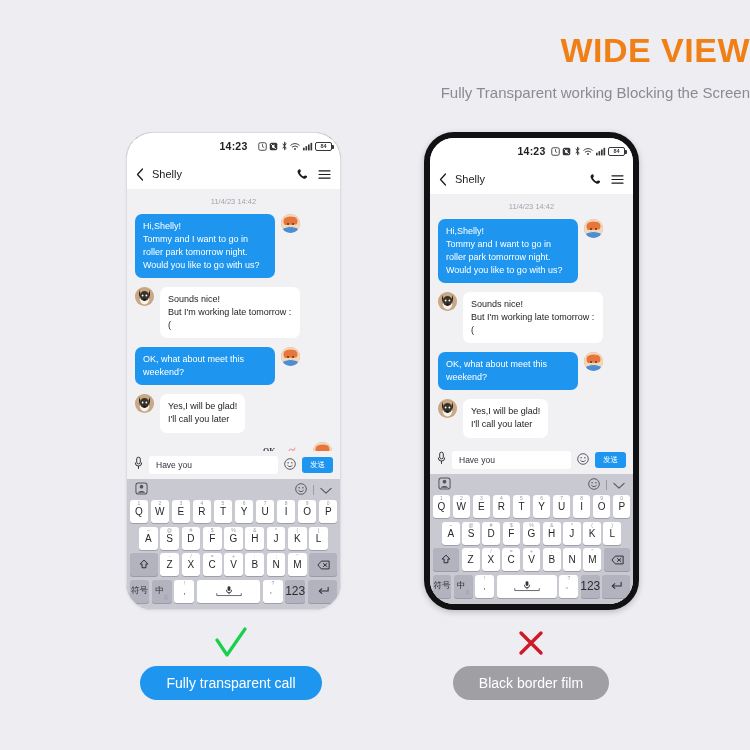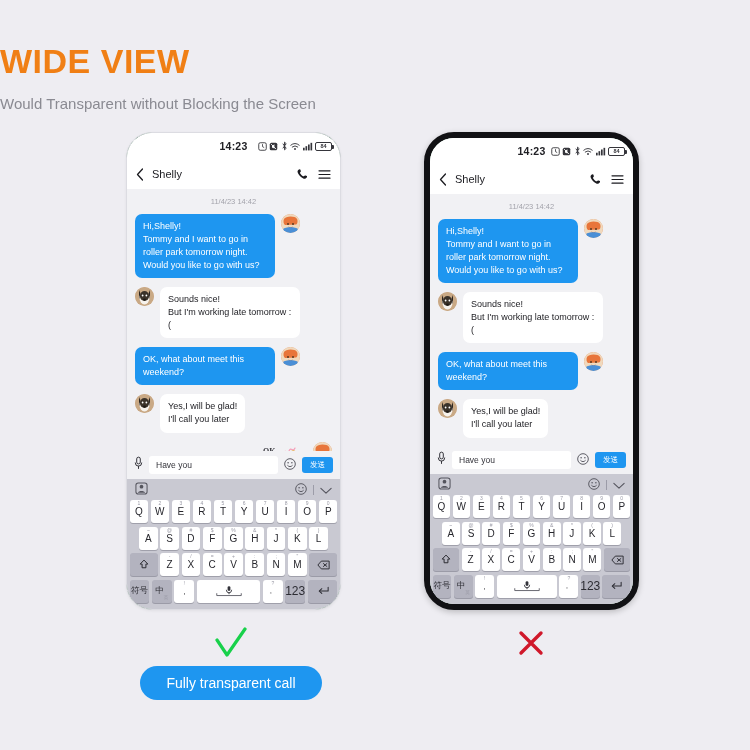--- a/index.html
+++ b/index.html
@@ -5,21 +5,21 @@
   * { margin:0; padding:0; box-sizing:border-box; }
   html,body { width:750px; height:750px; }
   body {
     background:#eeedf2;
     font-family:"Liberation Sans", sans-serif;
     overflow:hidden;
     position:relative;
   }
 
   
-  .header { text-align:left; padding-top:42px; }
+  .header { text-align:right; padding-top:31px; }
   .title {
     font-size:34px; font-weight:bold; color:#f07f15;
     letter-spacing:0.5px;
   }
   .subtitle {
     font-size:15px; color:#8a8a92; margin-top:14px; font-weight:400;
   }
 
   
   .phones {
@@ -182,21 +182,21 @@
     font-size:14px; color:#ffffff; margin-top:6px;
   }
   .pill.good { background:#1e96f0; }
   .pill.bad  { background:#a0a0a4; }
 </style>
 </head>
 <body>
 
 <div class="header">
   <div class="title">WIDE VIEW</div>
-  <div class="subtitle">Would Transparent without Blocking the Screen</div>
+  <div class="subtitle">Fully Transparent working Blocking the Screen</div>
 </div>
 
 <div class="phones">
 
   <div class="phone-wrap phone-left">
     <div class="device thin">
       <div class="screen">
 
         <div class="statusbar">
           <span class="status-time">14:23</span>
@@ -878,14 +878,15 @@
         </svg>
     </div>
     <div class="pill good">Fully transparent call</div>
   </div>
   <div class="col r">
     <div class="mark">
       <svg width="26" height="26" viewBox="0 0 26 26">
           <path d="M3 3 L23 23 M23 3 L3 23" stroke="#d0182b" stroke-width="3.4" fill="none" stroke-linecap="round"></path>
         </svg>
     </div>
+    <div class="pill bad">Black border film</div>
   </div>
 </div>
 
 </body></html>

